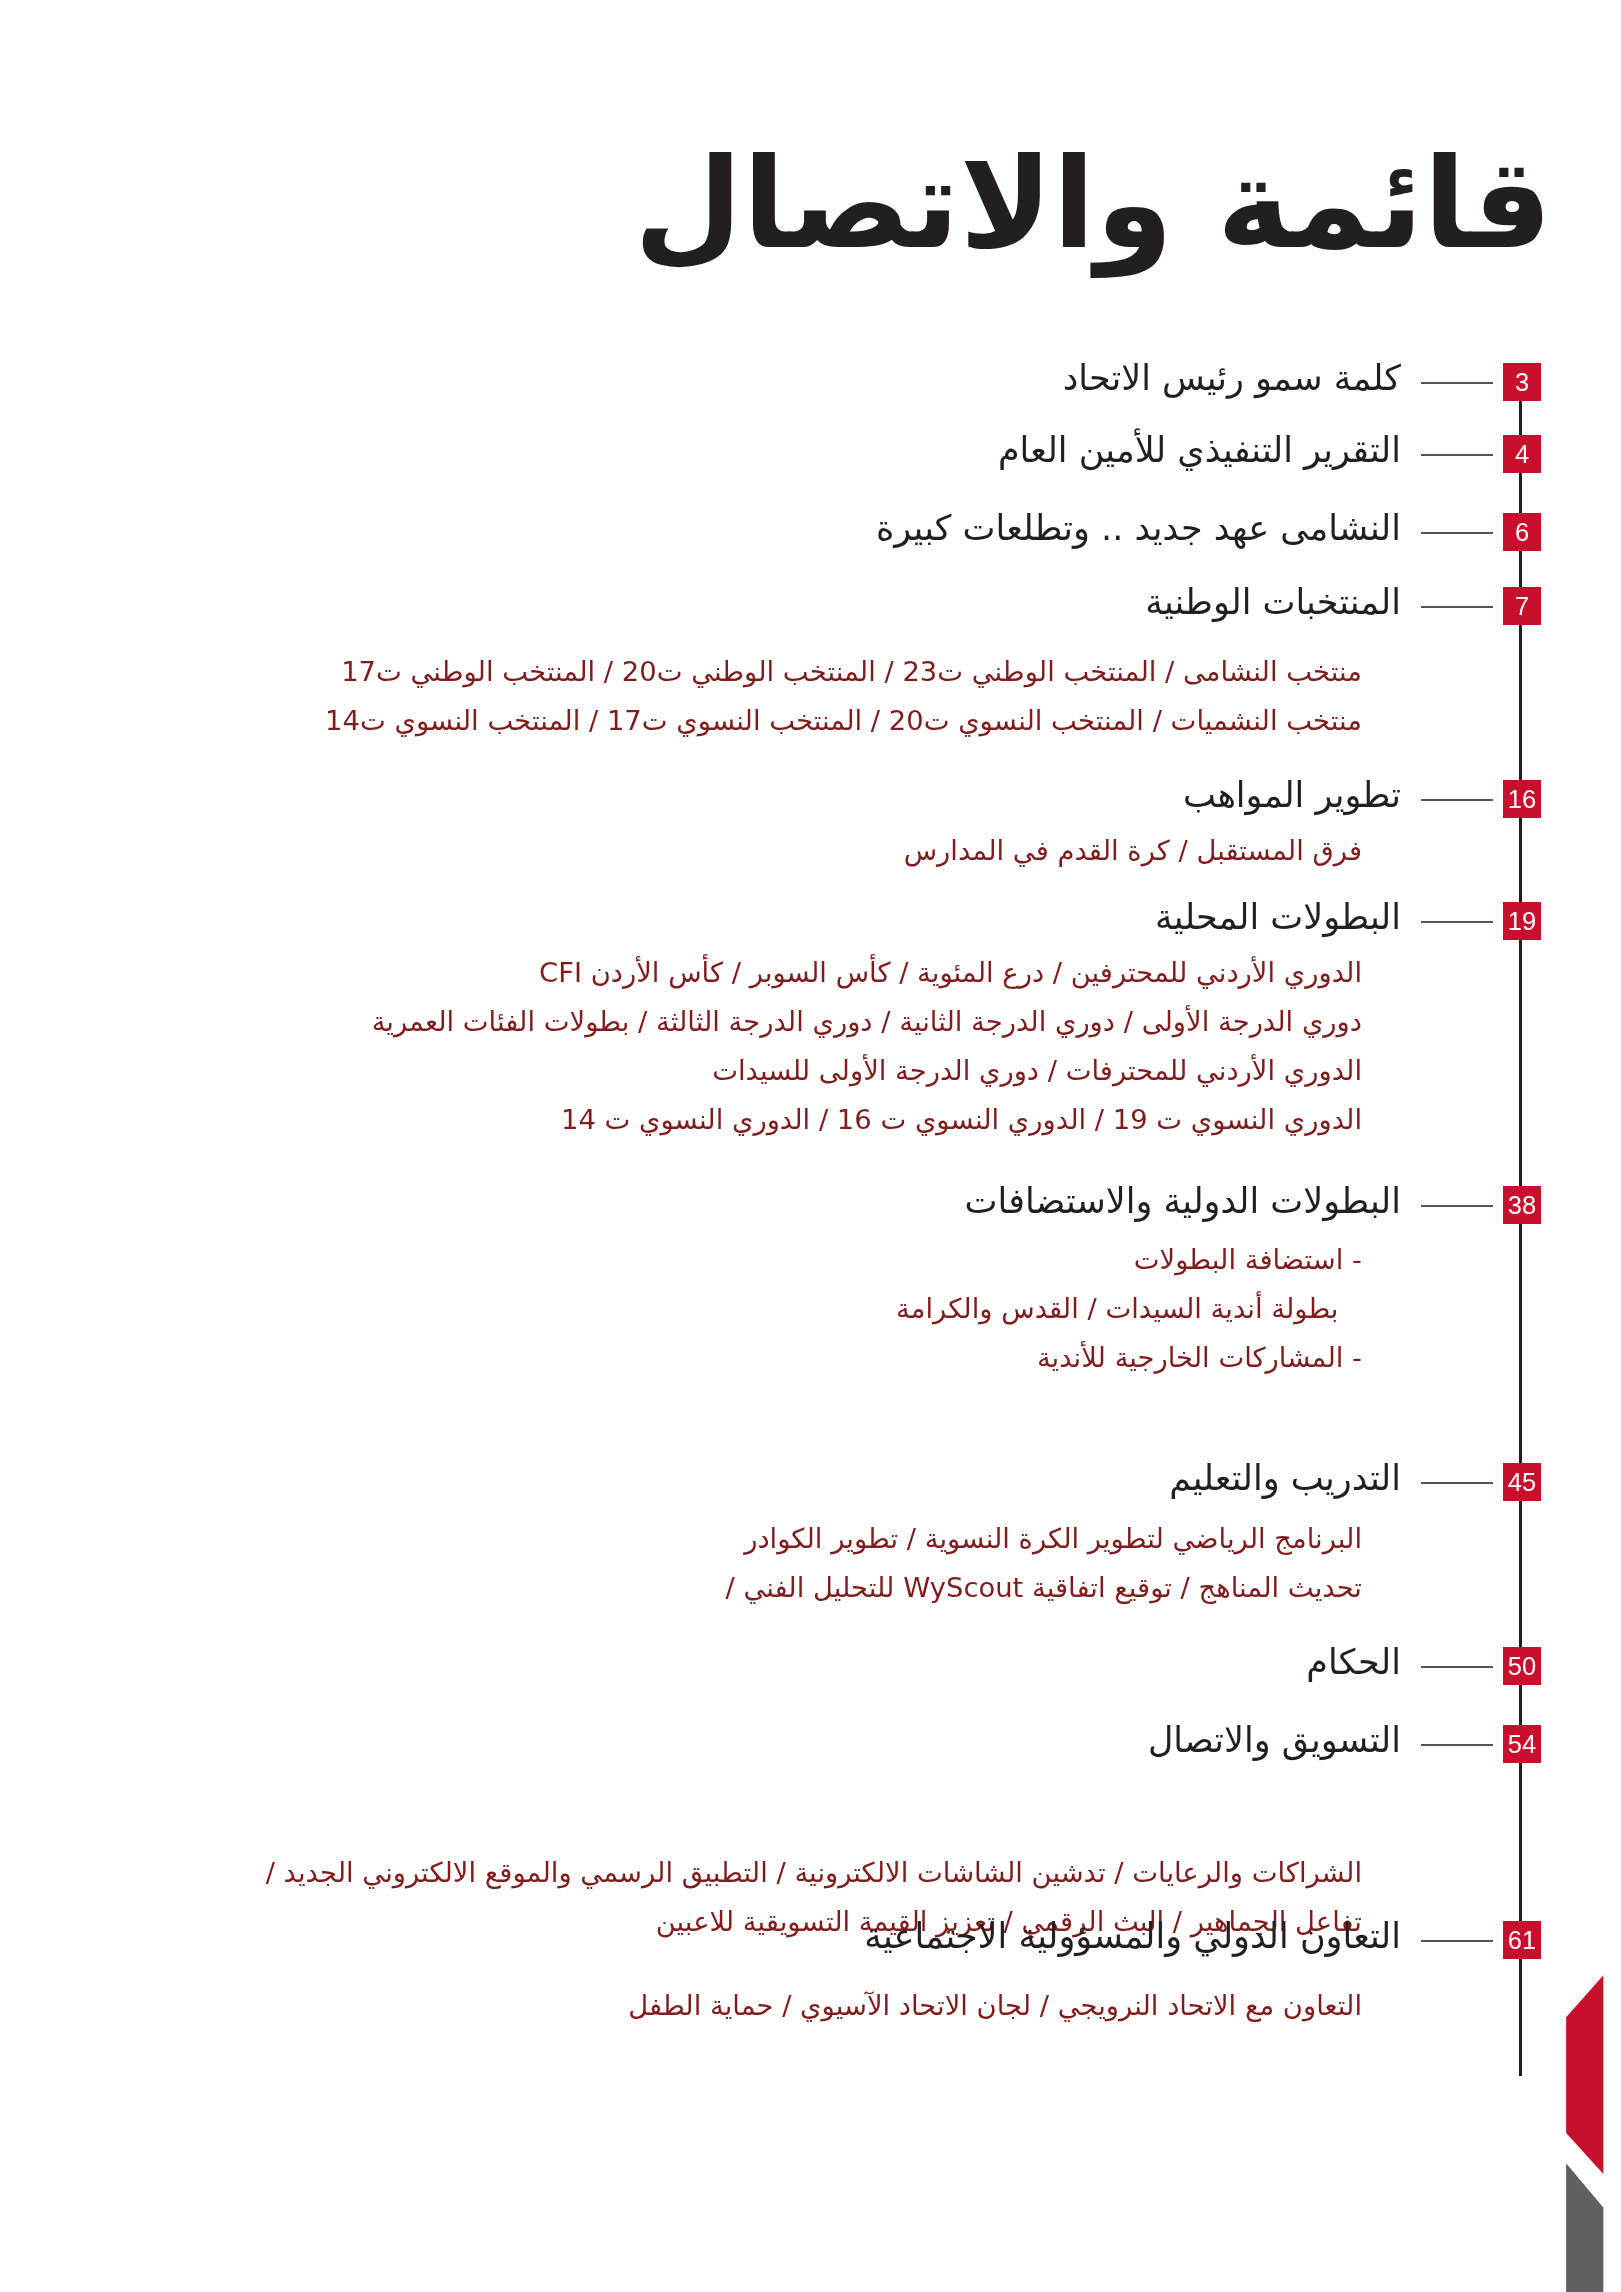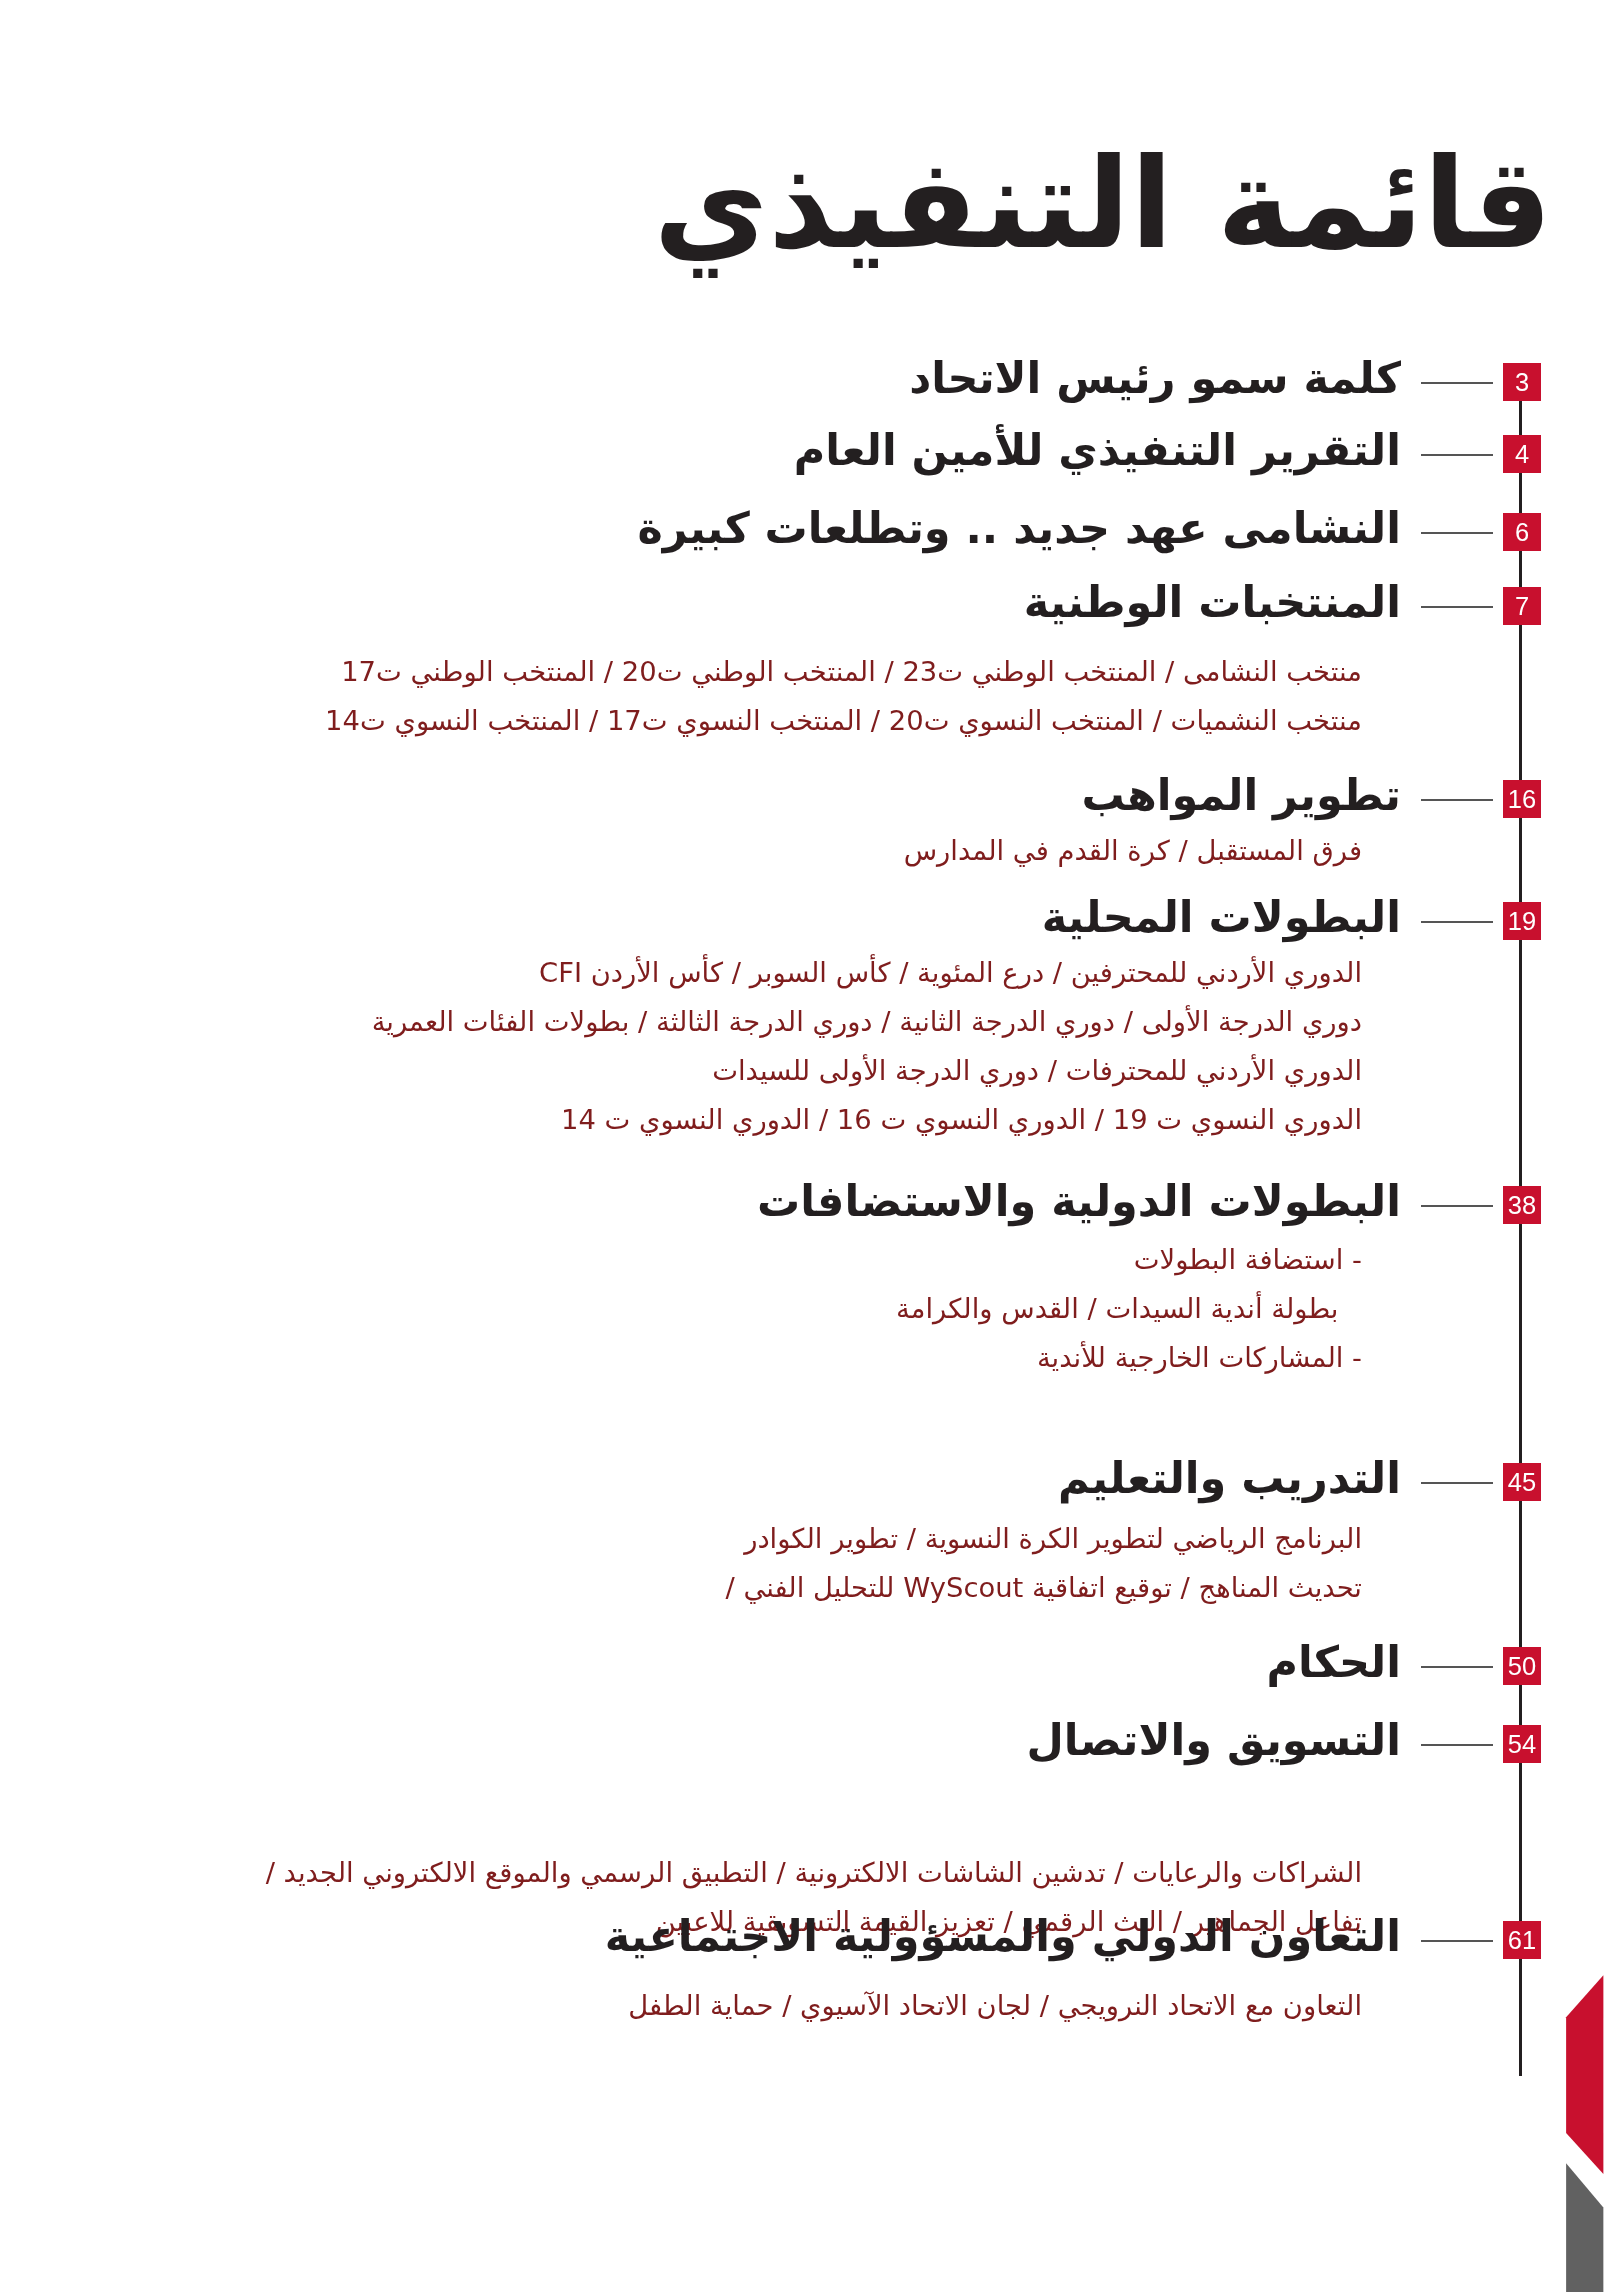--- a/index.html
+++ b/index.html
@@ -20,35 +20,35 @@
     .entry { position: absolute; right: 0; left: 0; height: 39px; }
     .entry .num {
       position: absolute; left: 1503px; top: 0; width: 38px; height: 38px;
       background: #c8102e; color: #ffffff; font-size: 25.5px; line-height: 39px;
       text-align: center; direction: ltr; font-family: "Liberation Sans", sans-serif;
     }
     .entry .connector {
       position: absolute; left: 1421px; width: 72px; top: 18.6px; height: 2px; background: #555555;
     }
     .entry .heading {
-      position: absolute; right: 220px; top: -13.7px; font-size: 43px; font-weight: bold;
+      position: absolute; right: 220px; top: -13.7px; font-size: 35px; font-weight: normal;
       line-height: 59px; white-space: nowrap;
     }
     .subs { position: absolute; right: 259px; margin: 0; padding: 0; list-style: none; }
     .subs li {
       font-size: 27.4px; line-height: 49px; white-space: nowrap; color: #7f1d1d;
       font-family: "DejaVu Sans", sans-serif;
     }
     .subs li.indent { padding-right: 23.5px; }
     .deco { position: absolute; left: 0; top: 0; }
   </style>
 </head>
 <body>
 
-<h1 class="title">قائمة التنفيذي</h1>
+<h1 class="title">قائمة والاتصال</h1>
 
 <div class="spine"></div>
 
 <div class="entry" style="top:363px">
   <div class="num">3</div>
   <div class="connector"></div>
   <div class="heading">كلمة سمو رئيس الاتحاد</div>
 </div>
 
 <div class="entry" style="top:435px">

